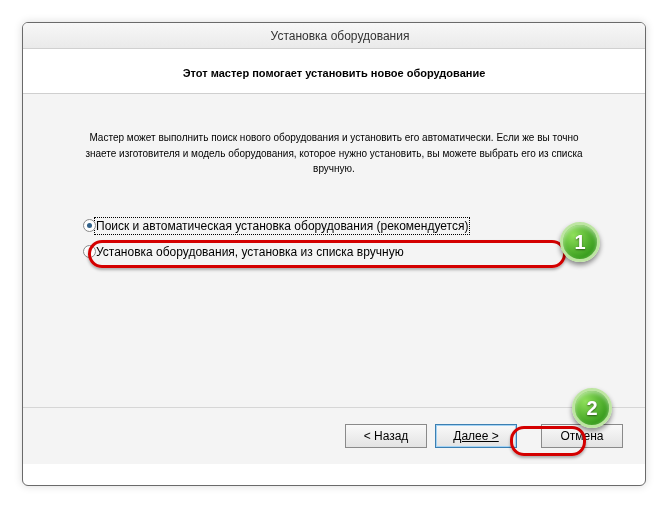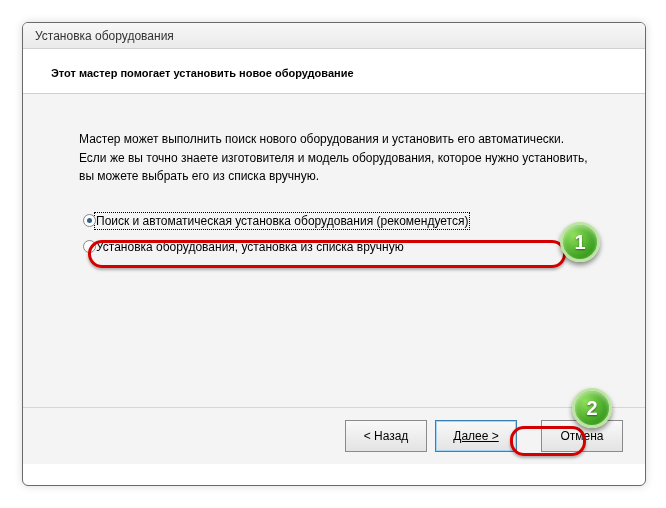--- a/index.html
+++ b/index.html
@@ -1,15 +1,15 @@
 <!DOCTYPE html>
 <html><head>
 <meta charset="utf-8">
 <style>
-  * { box-sizing: border-box; }
+  * { box-sizing: border-box; text-align: center; }
   body {
     margin: 0;
     width: 666px;
     height: 508px;
     background: #fff;
     font-family: "Segoe UI", Tahoma, sans-serif;
     font-size: 12px;
     color: #000;
     position: relative;
   }
@@ -44,24 +44,24 @@
     font-size: 11px;
     color: #000;
   }
   .body-panel {
     background: #f4f4f4;
     padding: 36px 56px 20px;
     height: 314px;
     border-bottom: 1px solid #d6d6d6;
   }
   .desc {
-    font-size: 12px;
+    font-size: 10px;
     color: #000;
     line-height: 1.55;
-    margin-bottom: 26px;
+    margin-bottom: 40px;
   }
   .prompt {
     font-size: 12px;
     margin-bottom: 10px;
   }
   .radio-row {
     display: flex;
     align-items: center;
     padding: 2px 4px;
     font-size: 12px;
@@ -93,21 +93,21 @@
     background: #f4f4f4;
     height: 56px;
     display: flex;
     justify-content: flex-end;
     align-items: center;
     padding-right: 22px;
     gap: 8px;
   }
   .btn {
     min-width: 82px;
-    height: 32px;
+    height: 24px;
     background: linear-gradient(#f9f9f9, #e3e3e3);
     border: 1px solid #8a8a8a;
     border-radius: 0;
     font-size: 12px;
     color: #000;
     display: inline-flex;
     align-items: center;
     justify-content: center;
     padding: 0 10px;
   }

